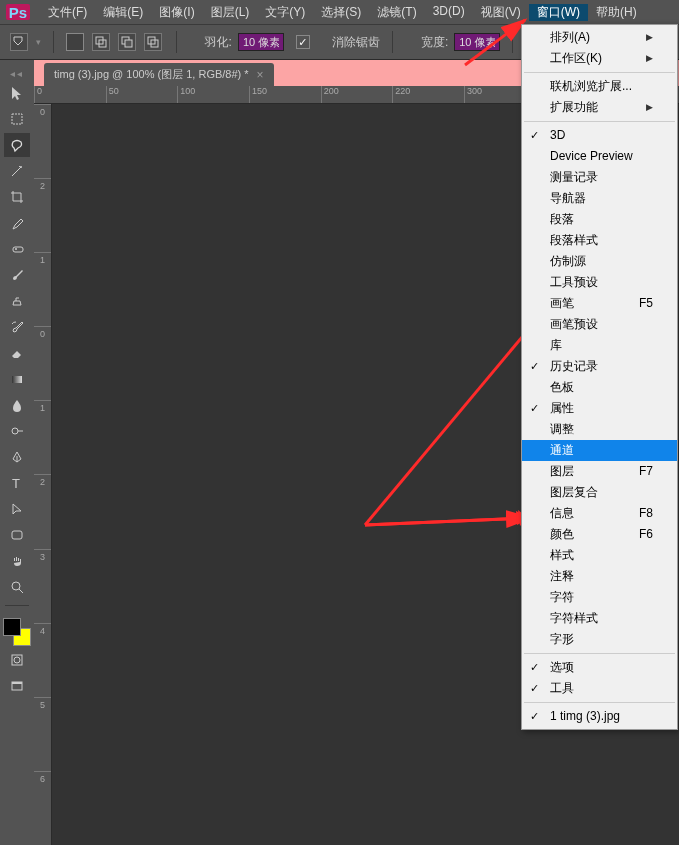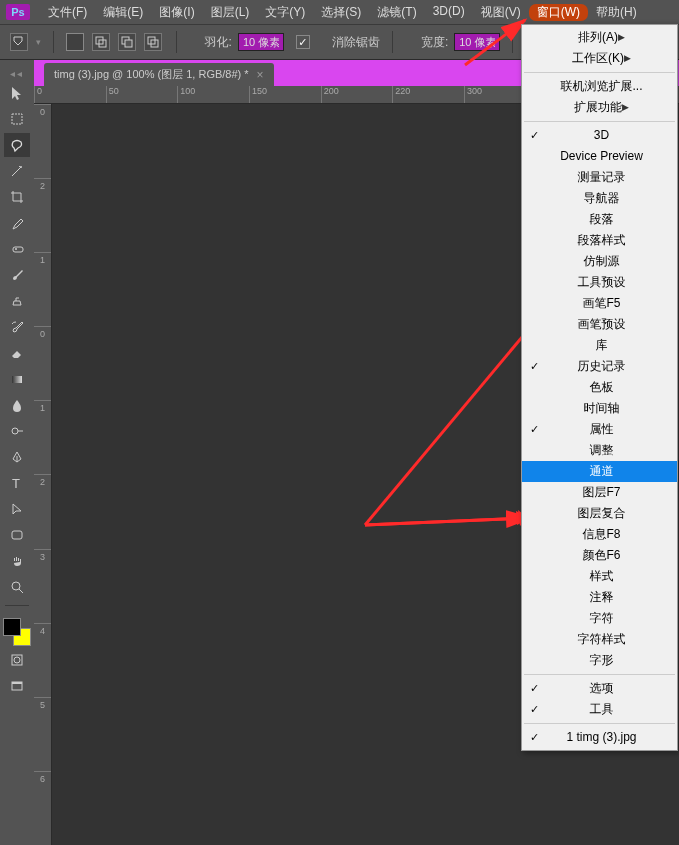--- a/index.html
+++ b/index.html
@@ -1,44 +1,44 @@
 <!DOCTYPE html>
 <html><head>
 <meta charset="utf-8">
 <style>
 * { margin: 0; padding: 0; box-sizing: border-box; font-family: "Microsoft YaHei", Arial, sans-serif; }
 body { width: 679px; height: 845px; background: #535353; overflow: hidden; position: relative; }
 .menubar { height: 24px; background: #535353; display: flex; align-items: center; padding-left: 6px; font-size: 12px; color: #ddd; }
-.ps-logo { width: 24px; height: 16px; background: #a21caf; color: #7fd5fa; font-weight: bold; font-size: 11px; display: flex; align-items: center; justify-content: center; border-radius: 2px; margin-right: 10px; }
+.ps-logo { width: 24px; height: 16px; background: #be185d; color: #7fd5fa; font-weight: bold; font-size: 15px; display: flex; align-items: center; justify-content: center; border-radius: 2px; margin-right: 10px; }
 .menu-item { padding: 0 8px; cursor: default; }
-.menu-item.active { background: #c2410c; color: #fff; border-radius: 7px; }
+.menu-item.active { background: #0c4a6e; color: #fff; }
 .optionbar { height: 36px; background: #535353; border-top: 1px solid #3a3a3a; border-bottom: 1px solid #2a2a2a; display: flex; align-items: center; padding-left: 10px; font-size: 12px; color: #ccc; gap: 6px; }
 .opt-icon { width: 18px; height: 18px; border: 1px solid #777; display: inline-flex; align-items: center; justify-content: center; margin-right: 2px; background: #474747; }
 .opt-icon.sq { background: #404040; border:1px solid #888;}
 .opt-sep { width: 1px; height: 22px; background: #3a3a3a; margin: 0 6px; }
 .opt-label { margin-left: 16px; }
-.opt-input { background: #a21caf; border: 1px solid #222; color: #ddd; font-size: 11px; padding: 1px 4px; width: 46px; height: 18px; }
+.opt-input { background: #701a75; border: 1px solid #222; color: #ddd; font-size: 11px; padding: 1px 4px; width: 46px; height: 18px; }
 .opt-check { width: 14px; height: 14px; border: 1px solid #888; display: inline-flex; align-items: center; justify-content: center; color: #fff; font-size: 11px; margin-left:6px;}
-.tabbar { height: 26px; background: #d946ef; display: flex; align-items: flex-end; padding-left: 44px; font-size: 12px; }
+.tabbar { height: 26px; background: #fca5a5; display: flex; align-items: flex-end; padding-left: 44px; font-size: 12px; }
 .doctab { background: #535353; color: #ccc; padding: 4px 10px; border-top-left-radius: 3px; border-top-right-radius: 3px; display: flex; align-items: center; gap: 8px; font-size:11px;}
 .doctab .close { color: #999; font-size: 12px; }
 .toolbar { position: absolute; top: 60px; left: 0; width: 34px; bottom: 0; background: #535353; display: flex; flex-direction: column; align-items: center; padding-top: 4px; gap: 2px; }
 .tbtn { width: 26px; height: 24px; display: flex; align-items: center; justify-content: center; color: #ccc; font-size: 14px; }
 .tbtn.sel { background: #3a3a3a; }
 .tbtn svg { display:block; }
 .swatches { margin-top: 6px; position: relative; width: 28px; height: 28px; }
 .sw-fg { position: absolute; top: 0; left: 0; width: 18px; height: 18px; background: #000; border: 1px solid #888; }
 .sw-bg { position: absolute; bottom: 0; right: 0; width: 18px; height: 18px; background: #ffff00; border: 1px solid #888; }
 .ruler-h { position: absolute; top: 86px; left: 34px; right: 0; height: 18px; background: #535353; border-bottom:1px solid #2a2a2a; font-size: 9px; color: #aaa; display: flex; }
 .ruler-h .tick { flex: 1; border-left: 1px solid #777; padding-left: 2px; position: relative; }
 .ruler-v { position: absolute; top: 104px; left: 34px; width: 18px; bottom: 0; background: #535353; border-right:1px solid #2a2a2a; font-size: 9px; color: #aaa; display: flex; flex-direction: column; }
 .ruler-v .tick { flex: 1; border-top: 1px solid #777; padding-top: 2px; text-align: center; }
 .canvas { position: absolute; top: 104px; left: 52px; right: 0; bottom: 0; background: #333; }
 .dropdown { position: absolute; top: 24px; left: 521px; width: 157px; background: #f0f0f0; border: 1px solid #999; box-shadow: 2px 2px 6px rgba(0,0,0,0.4); font-size: 12px; color: #000; padding: 2px 0; z-index: 100; }
-.dd-item { padding: 3px 24px 3px 28px; display: flex; justify-content: center; align-items: center; position: relative; white-space: nowrap; line-height:15px;}
+.dd-item { padding: 3px 24px 3px 28px; display: flex; justify-content: space-between; align-items: center; position: relative; white-space: nowrap; line-height:15px;}
 .dd-item.highlight { background: #1084ea; color: #fff; }
 .dd-item .arrow { font-size: 9px; color: #333; }
 .dd-item .check { position: absolute; left: 8px; font-size: 11px; }
 .dd-sep { height: 1px; background: #ccc; margin: 3px 2px; }
 .red-arrow { position: absolute; z-index: 50; pointer-events: none; }
 .mini { position:absolute; left:0; top:60px; width:6px; height:26px; background:#535353; border-right:1px solid #3a3a3a;}
 .collapse-dots{ width:18px; text-align:center; color:#888; font-size:10px; letter-spacing:2px; margin-top:4px;}
 </style>
 </head>
 <body>
@@ -319,23 +319,20 @@
       <span>库</span>
     </div>
     <div class="dd-item">
       <span class="check">✓</span>
       <span>历史记录</span>
     </div>
     <div class="dd-item">
       <span>色板</span>
     </div>
     <div class="dd-item">
-      <span>时间轴</span>
-    </div>
-    <div class="dd-item">
       <span class="check">✓</span>
       <span>属性</span>
     </div>
     <div class="dd-item">
       <span>调整</span>
     </div>
     <div class="dd-item highlight">
       <span>通道</span>
     </div>
     <div class="dd-item">

